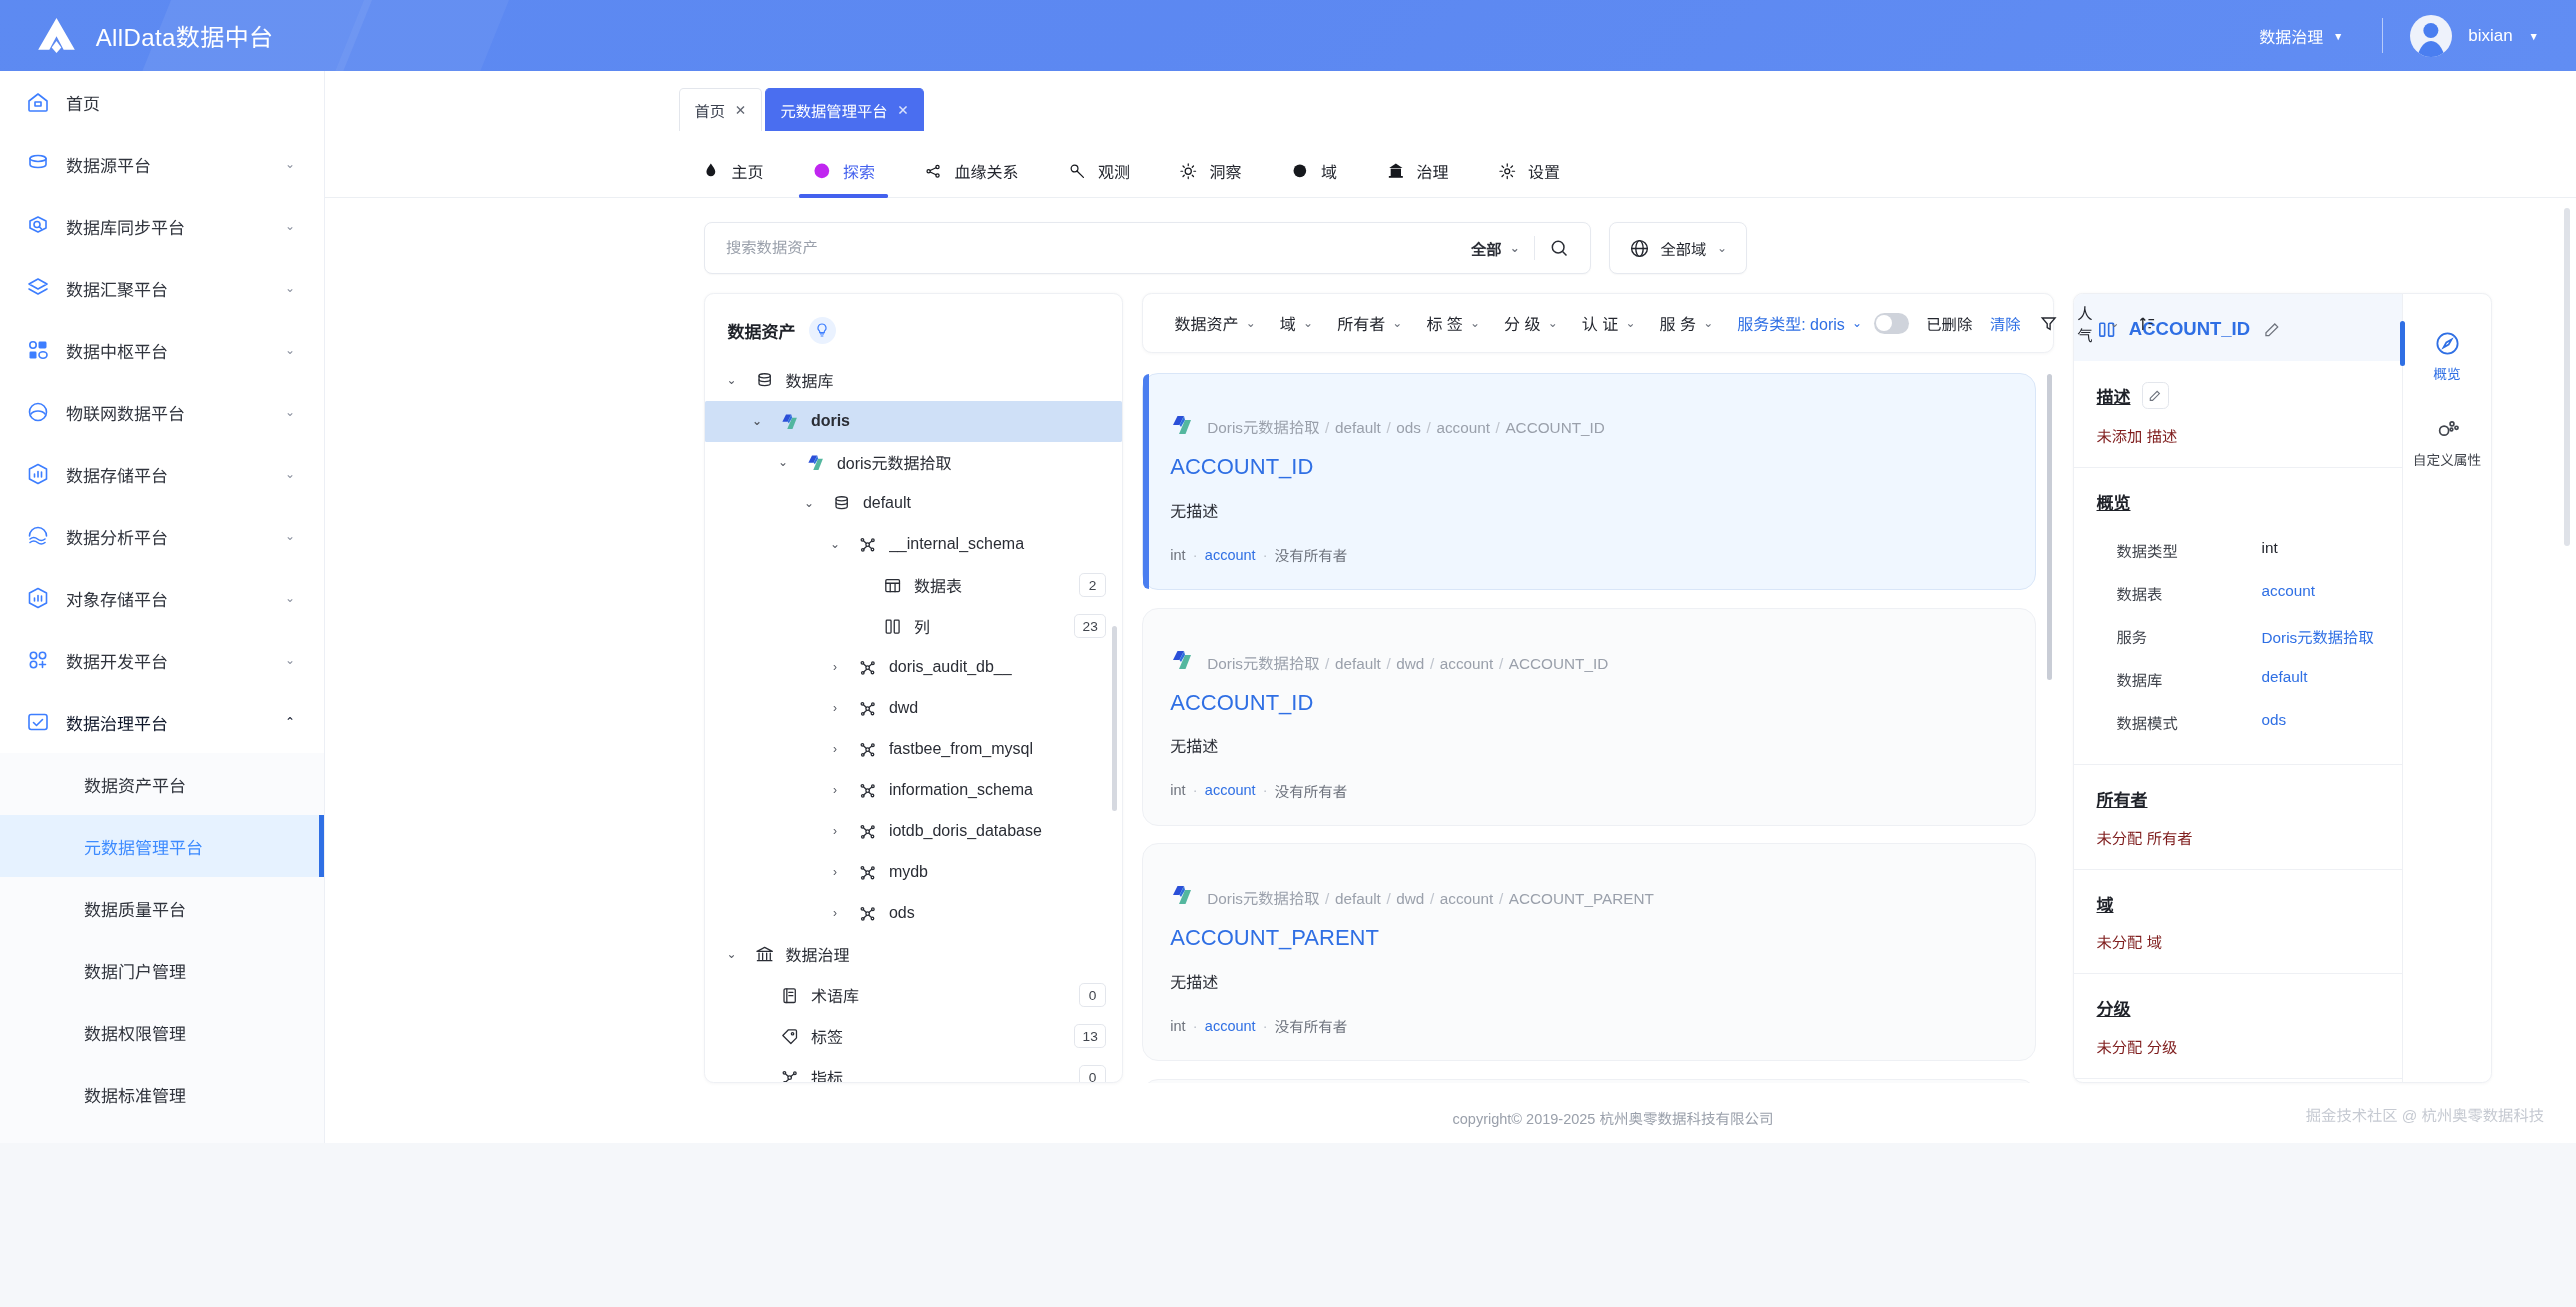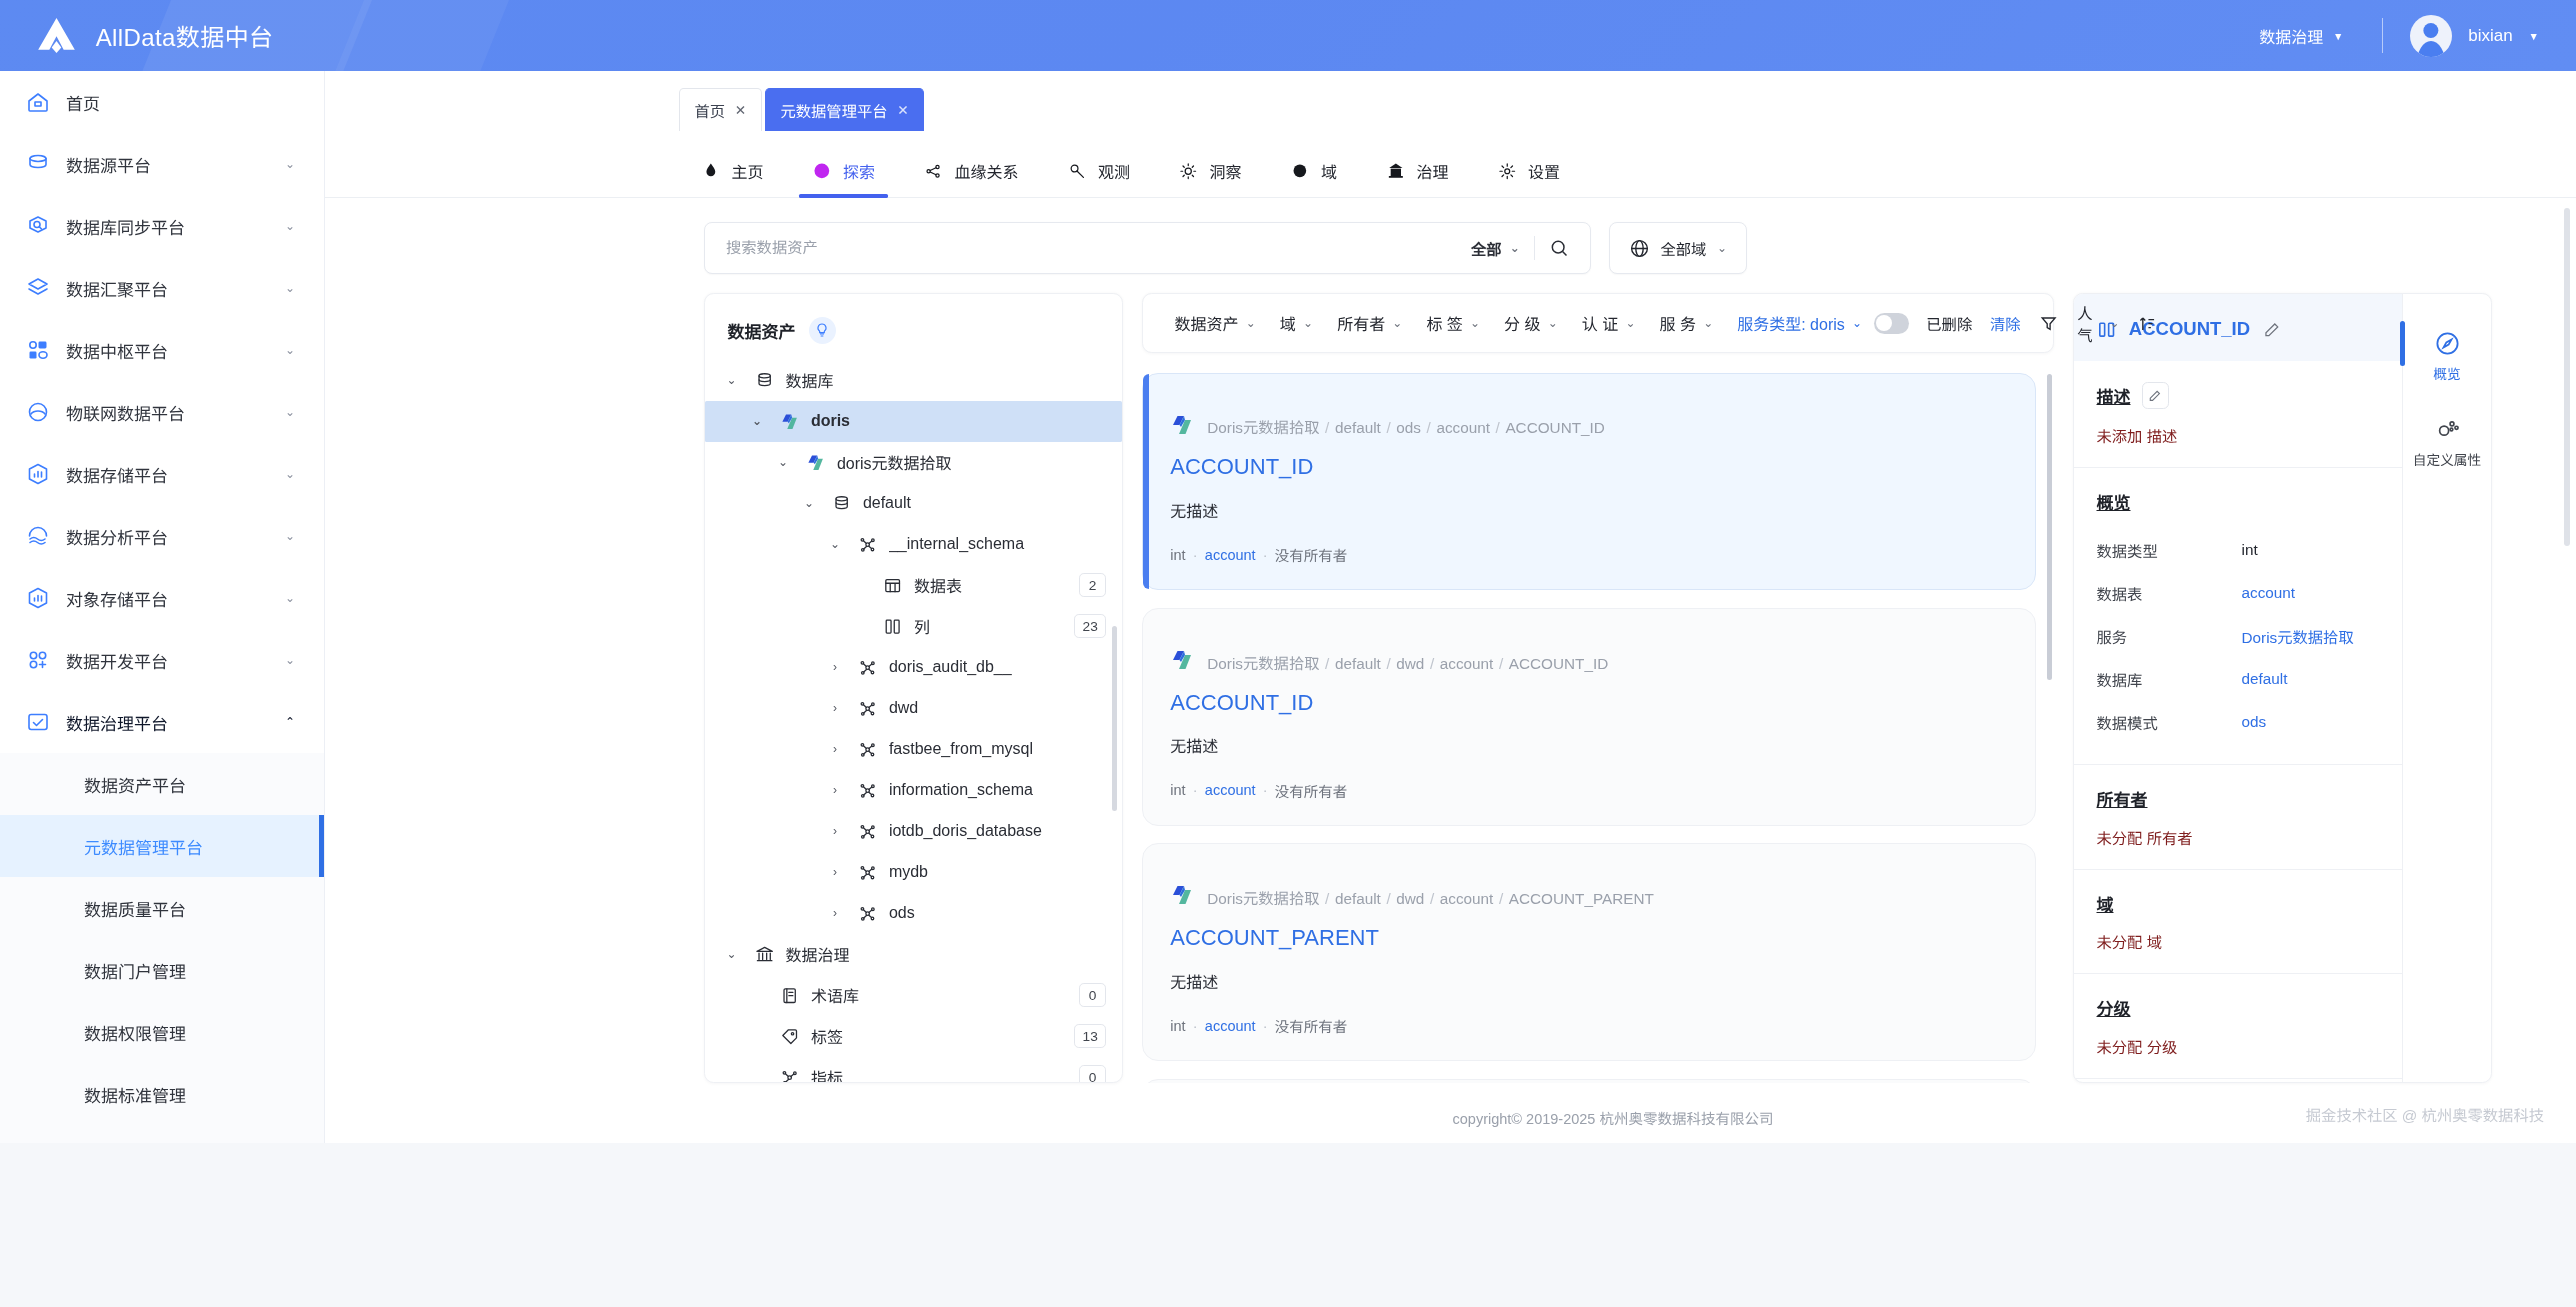--- a/index.html
+++ b/index.html
@@ -182,21 +182,21 @@
     width: 419px; flex: 0 0 419px; background:#fff; border:0.8px solid #eef0f4; border-radius:9.7px;
     display:flex; overflow:hidden; box-shadow: 0 0.8px 3.2px rgba(16,24,40,.04); max-height:877px;
   }
   .detailmain { flex:1; min-width:0; display:flex; flex-direction:column; overflow:hidden; }
   .dhead { display:flex; align-items:center; gap:13px; padding: 24px 19.3px 21px 22.5px; background:#f3f7fd; }
   .dhead .dname { font-size:18.5px; font-weight:bold; color:#2f6fe4; white-space:nowrap;}
   .dsec { padding: 21px 22.5px 21px 22.5px; border-bottom:0.8px solid #eef0f4; }
   .dsec h4 { font-size:17px; color:#1f2229; margin-bottom: 14.5px; display:flex; align-items:center; gap:11.3px;text-decoration:underline;}
   .editbtn { width:27px; height:27px; border:0.8px solid #e3e6ec; border-radius:5.6px; display:flex; align-items:center; justify-content:center; cursor:pointer;}
   .muted { font-size:15.3px; color:#7f1d1d; }
-  .kvrow { display:flex; align-items:center; padding: 10.5px 0; font-size:15.3px; }
+  .kvrow { display:flex; align-items:flex-start; padding: 10.5px 0; font-size:15.3px;margin-left:20px; }
   .kvrow .k { width: 145px; flex:0 0 145px; color:#41454d; }
   .kvrow .v { color:#23262e; }
   .kvrow .v.link { color:#2f6fe4; }
   .drail { width: 89px; flex:0 0 89px; border-left:0.8px solid #eef0f4; padding-top: 24px; position:relative; }
   .drail-item { display:flex; flex-direction:column; align-items:center; gap:9.7px; padding: 11.3px 8px 21px 8px; cursor:pointer; }
   .drail-item .rlabel { font-size:13.7px; color:#41454d; text-align:center; line-height:1.25; }
   .drail-item.active .rlabel { color:#2f6fe4; }
   .drail-mark { position:absolute; left:-3.2px; top: 27px; width:5.6px; height:45px; background:#2f6fe4; border-radius:3.2px; }
 
   

